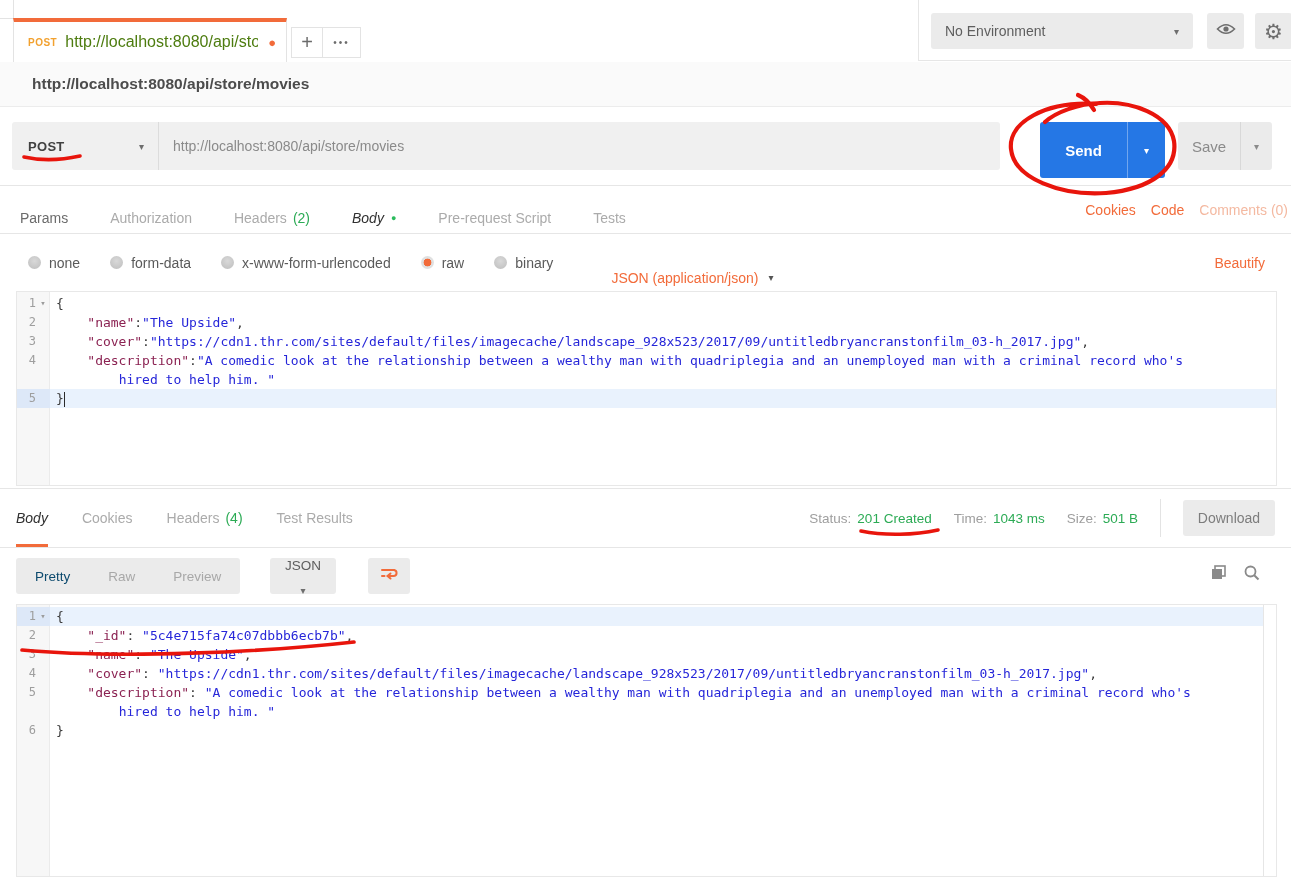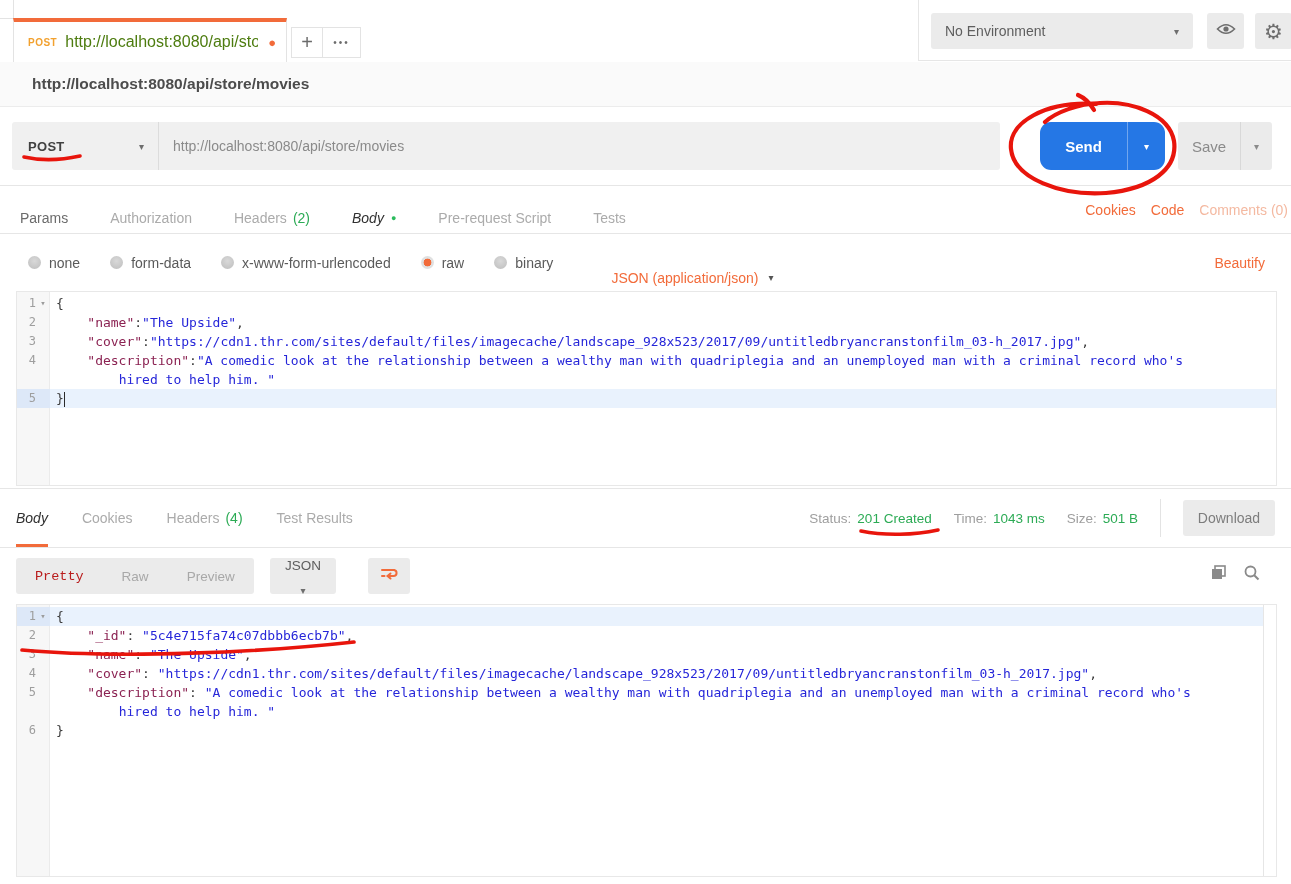--- a/index.html
+++ b/index.html
@@ -47,22 +47,22 @@
   .title-row .t { margin-left:32px; font-size:15.5px; font-weight:bold; color:#4c4c4c; }
 
   
   .req-bar { position:absolute; left:0; top:107px; width:1291px; height:79px; border-bottom:1px solid #e6e6e6; background:#fff; }
   .method-url { position:absolute; left:12px; top:15px; width:988px; height:48px; background:#f0f0f0; border-radius:3px; display:flex; }
   .method-sel { width:146px; height:100%; display:flex; align-items:center; justify-content:space-between;
     padding:0 14px 0 16px; cursor:pointer; }
   .method-sel .m { font-size:13px; font-weight:bold; color:#414141; letter-spacing:.3px; }
   .url-input { flex:1; height:100%; border-left:1px solid #dcdcdc; display:flex; align-items:center;
     padding-left:14px; font-size:14px; color:#8a8a8a; }
-  .send-group { position:absolute; left:1040px; top:15px; height:48px; width:125px; display:flex;
-    background:#2577e5; border-radius:11px; overflow:hidden; cursor:pointer;text-align:right; }
+  .send-group { position:absolute; left:1040px; top:15px; height:56px; width:125px; display:flex;
+    background:#2577e5; border-radius:3px; overflow:hidden; cursor:pointer;text-align:right; }
   .send-main { width:87px; display:flex; align-items:center; justify-content:center; color:#fff; font-size:15px; font-weight:bold; }
   .send-caret { width:38px; display:flex; align-items:center; justify-content:center; border-left:1px solid rgba(255,255,255,.35); color:#fff; font-size:10px; }
   .save-group { position:absolute; left:1178px; top:15px; height:48px; width:94px; display:flex;
     background:#ebebeb; border-radius:3px; overflow:hidden; cursor:pointer; }
   .save-main { width:62px; display:flex; align-items:center; justify-content:center; color:#8a8a8a; font-size:15px; }
   .save-caret { width:32px; display:flex; align-items:center; justify-content:center; border-left:1px solid #d8d8d8; color:#8a8a8a; font-size:10px; }
 
   
   .req-tabs { position:absolute; left:0; top:186px; width:1291px; height:48px; border-bottom:1px solid #e6e6e6; background:#fff; }
   .tabs-left { position:absolute; left:20px; top:8px; height:100%; display:flex; gap:42px;justify-content:flex-end; }
@@ -118,21 +118,21 @@
   .meta-pair .lab { color:#9e9e9e; }
   .meta-pair .val { color:#2cab55; }
   .meta-div { width:1px; height:38px; background:#e3e3e3; }
   .download-btn { width:92px; height:36px; background:#ebebeb; border-radius:3px; display:flex;
     align-items:center; justify-content:center; font-size:14px; color:#7d7d7d; cursor:pointer; }
 
   
   .resp-toolbar { position:absolute; left:0; top:548px; width:1291px; height:56px; background:#fff; }
   .segment { position:absolute; left:16px; top:10px; height:36px; background:#ebebeb; border-radius:3px; display:flex; }
   .seg-item { padding:0 19px; display:flex; align-items:center; font-size:13.5px; color:#a8a8a8; cursor:pointer; }
-  .seg-item.active { color:#b91c1c;font-family:Liberation Mono, monospace; }
+  .seg-item.active { color:#0c4a6e; }
   .json-pill { position:absolute; left:270px; top:10px; height:36px; background:#ebebeb; border-radius:3px;
     display:flex; align-items:center; gap:12px; padding:0 15px; font-size:13.5px; color:#5e5e5e; cursor:pointer;flex-direction:column; }
   .wrap-pill { position:absolute; left:368px; top:10px; width:42px; height:36px; background:#ebebeb; border-radius:3px;
     display:flex; align-items:center; justify-content:center; cursor:pointer; }
   .tool-ic { position:absolute; top:16px; cursor:pointer; }
   .tool-ic.copy { left:1210px; }
   .tool-ic.search { left:1243px; }
 
   
   .annot { position:absolute; left:0; top:0; width:1291px; height:884px; pointer-events:none; z-index:50; }

